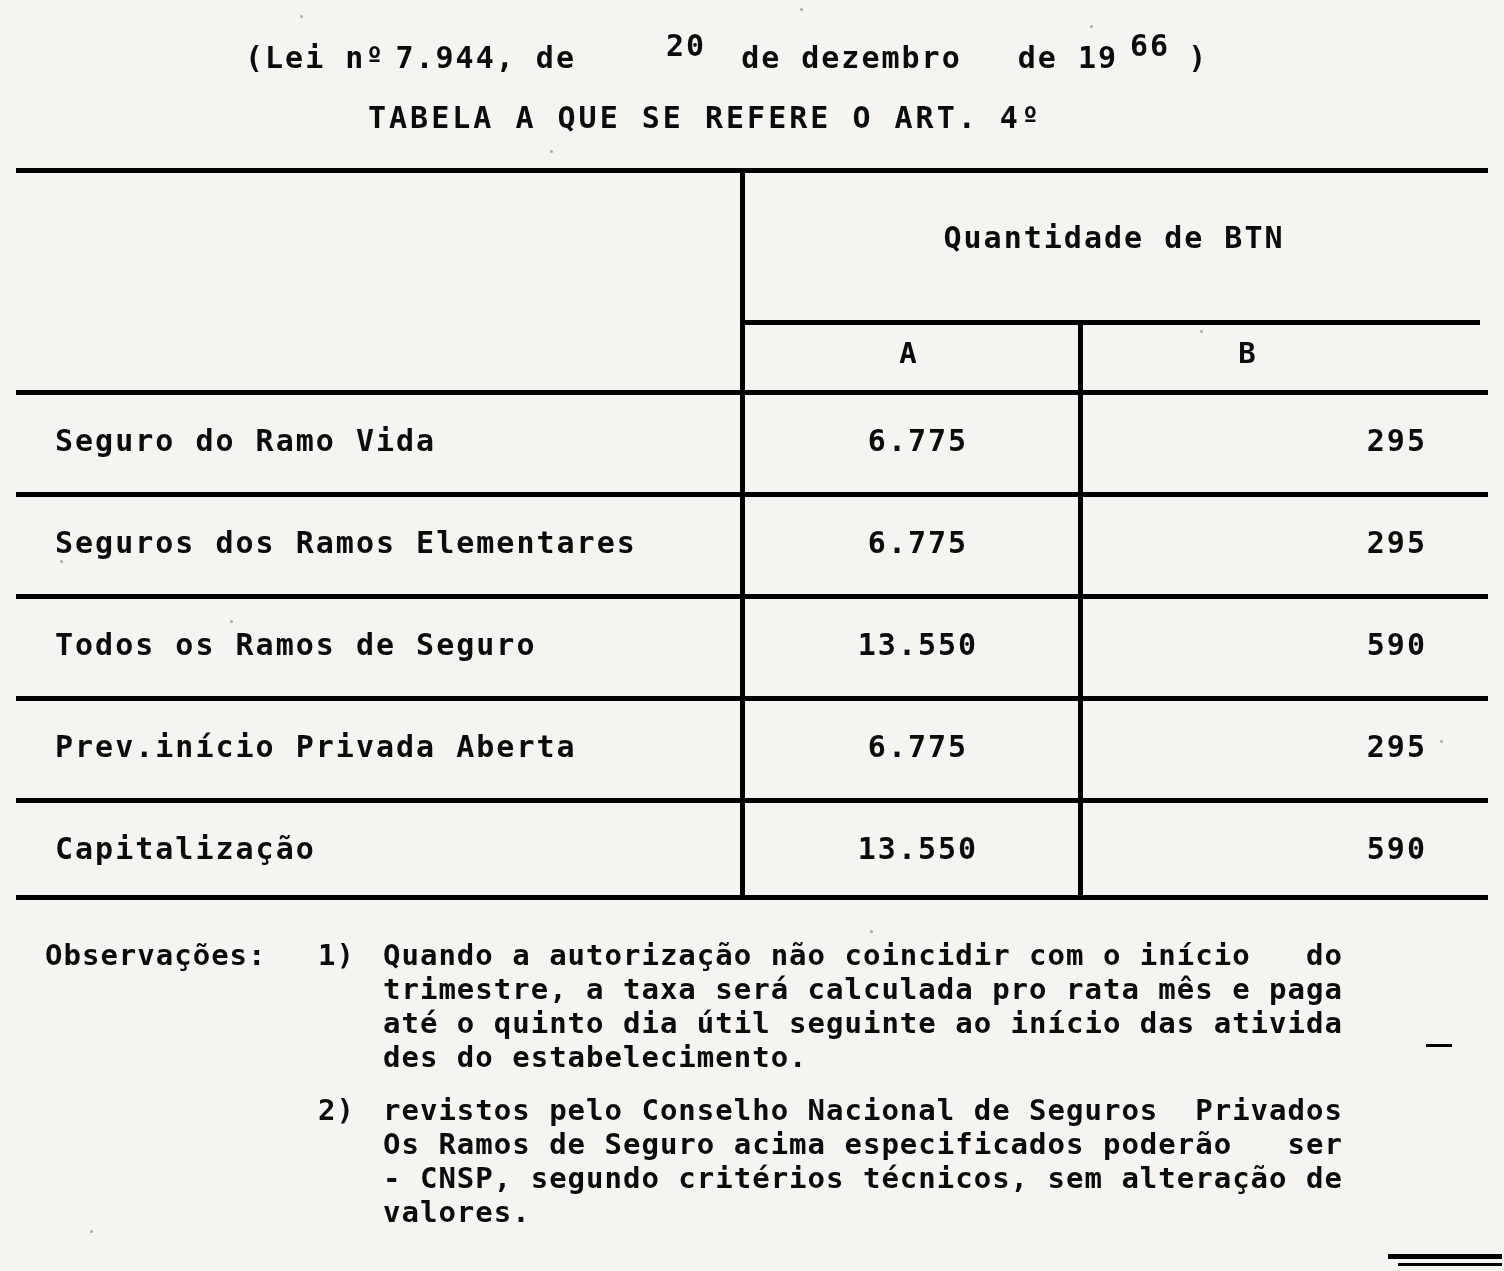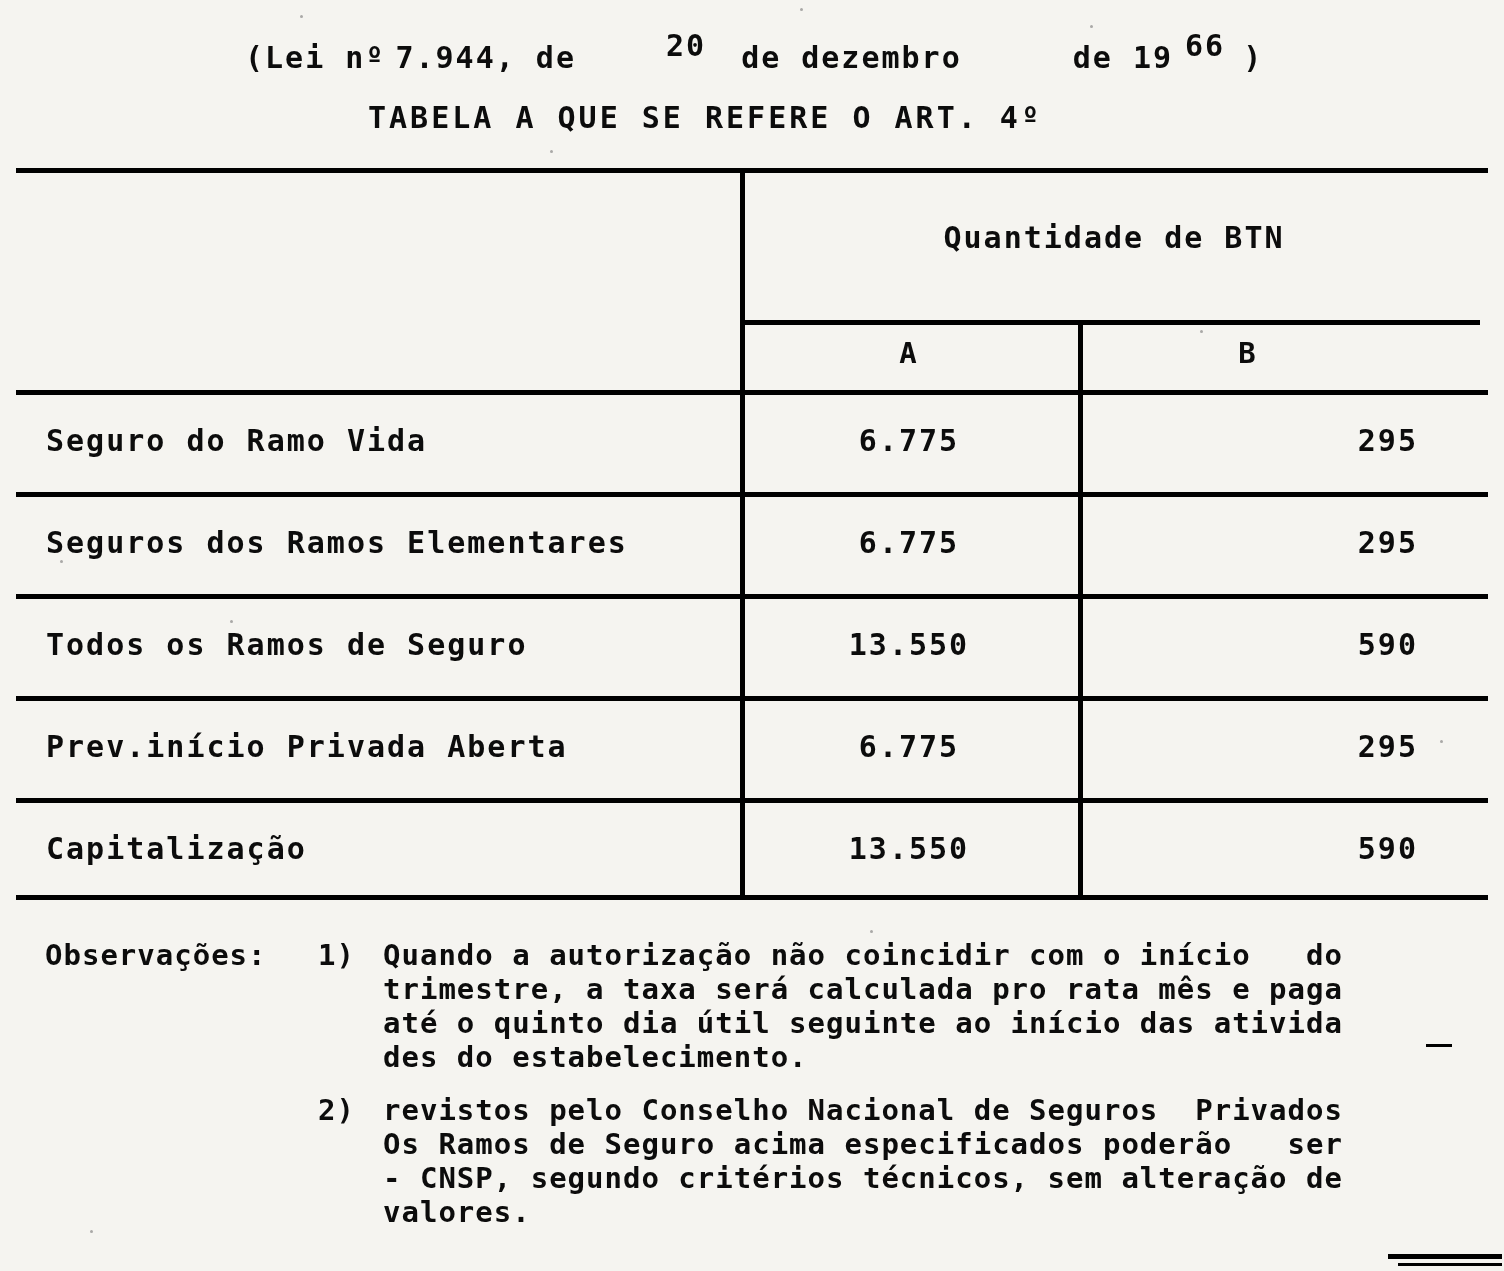--- a/index.html
+++ b/index.html
@@ -10,32 +10,32 @@
     font-weight:700;color:#0c0c0c;
     position:relative;overflow:hidden;
     -webkit-font-smoothing:none;
   }
   .abs{position:absolute;}
   
   .law-line{left:245px;top:40px;font-size:30px;letter-spacing:2px;white-space:nowrap;}
   .law-line span{display:inline-block;}
   .law-sup{position:relative;top:-12px;}
   .g10{margin-left:10px;} .g18{margin-left:18px;} .g20{margin-left:20px;}
-  .g35{margin-left:35px;} .g90{margin-left:90px;} .g120{margin-left:111px;} .g12{margin-left:12px;}
+  .g35{margin-left:35px;} .g90{margin-left:90px;} .g120{margin-left:56px;} .g12{margin-left:12px;}
   .doc-title{left:368px;top:100px;font-size:30px;letter-spacing:3px;white-space:nowrap;}
   
   .tbl{left:16px;top:168px;width:1472px;height:732px;}
   .hline{position:absolute;background:#000;height:5px;}
   .vline{position:absolute;background:#000;width:5px;}
   .tbl-text{position:absolute;font-size:30px;letter-spacing:2px;white-space:nowrap;}
   .hdr-activity{left:105px;top:118px;}
   .hdr-qty{left:724px;top:52px;width:748px;text-align:center;}
   .hdr-a{left:724px;top:168px;width:338px;text-align:center;font-size:29px;}
   .hdr-b{left:1062px;top:168px;width:410px;text-align:center;padding-right:70px;box-sizing:border-box;font-size:29px;}
-  .row{position:absolute;left:0;width:1472px;height:78px;line-height:102px;}
+  .row{position:absolute;left:9px;width:1472px;height:78px;line-height:102px;}
   .cell{position:absolute;top:0;height:102px;font-size:30px;letter-spacing:2px;white-space:nowrap;}
   .cell.label{left:30px;}
   .cell.a{left:724px;width:338px;text-align:center;}
   .cell.b{left:1062px;width:410px;text-align:right;padding-right:70px;box-sizing:border-box;}
   
   .obs-label{left:45px;top:938px;font-size:29px;letter-spacing:1px;white-space:pre;}
   .obs-num1{left:318px;top:938px;font-size:29px;letter-spacing:1px;}
   .obs-num2{left:318px;top:1093px;font-size:29px;letter-spacing:1px;}
   .obs-block{font-size:29px;letter-spacing:1px;line-height:34px;}
   .obs-block div{white-space:pre;}

